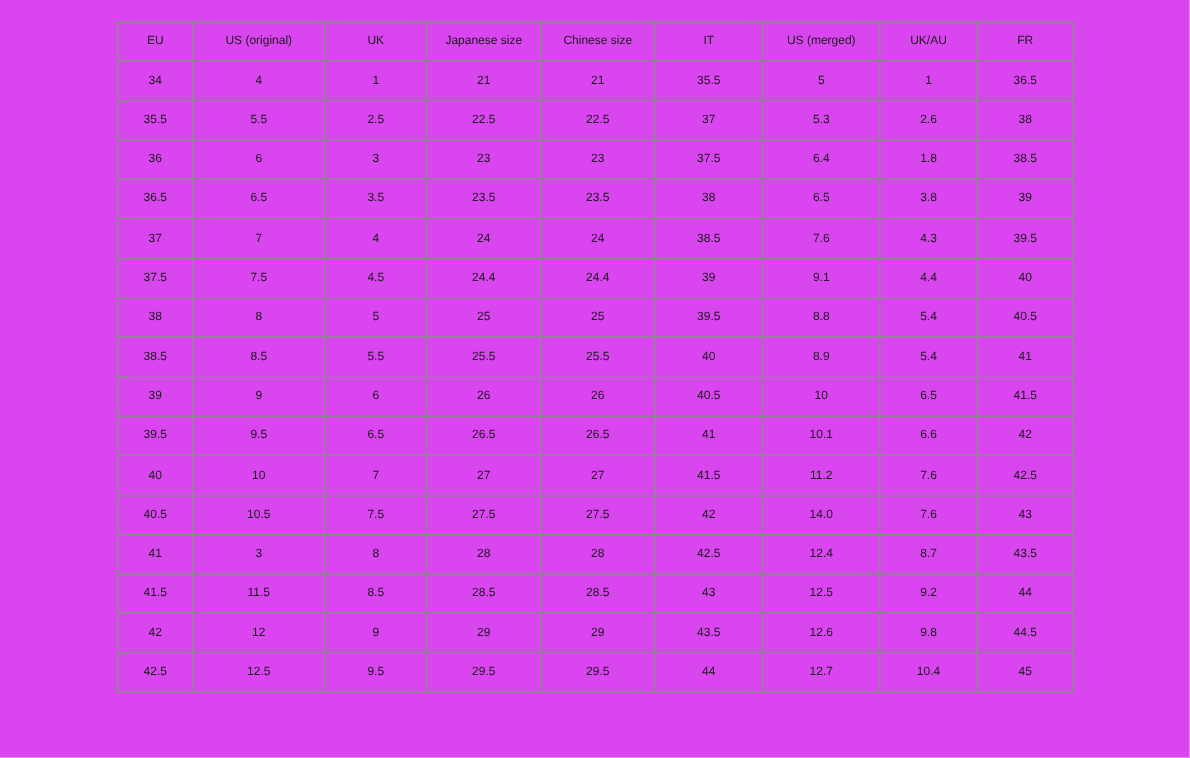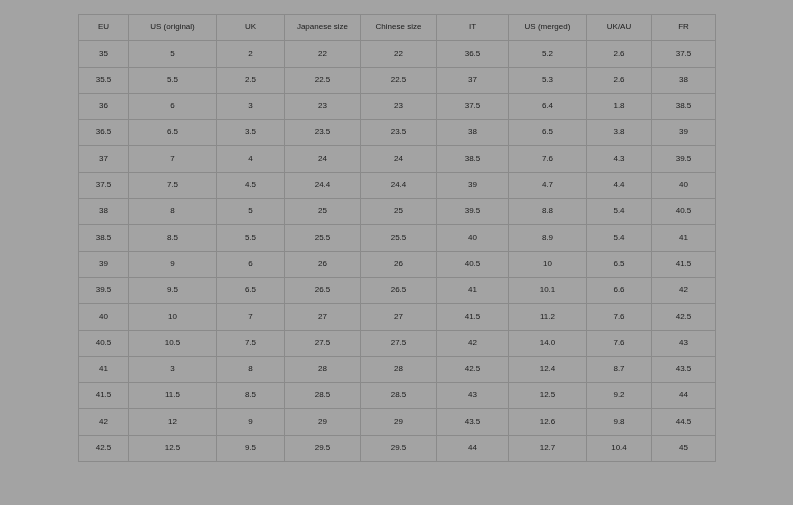--- a/index.html
+++ b/index.html
@@ -11,21 +11,21 @@
     width: 793px;
     height: 505px;
     font-family: "Liberation Sans", sans-serif;
     color: #1a1a1a;
     overflow: hidden;
   }
   #page {
     position: relative;
     width: 793px;
     height: 505px;
-    background: #a3a3a3;
+    background: #d946ef;
   }
   #size-table-wrap {
     position: absolute;
     left: 78px;
     top: 14px;
     width: 637px;
   }
   table.size-table {
     border-collapse: collapse;
     width: 637px;
@@ -84,29 +84,29 @@
           <th>Japanese size</th>
           <th>Chinese size</th>
           <th>IT</th>
           <th>US (merged)</th>
           <th>UK/AU</th>
           <th>FR</th>
         </tr>
       </thead>
       <tbody>
         <tr>
-          <td>35</td>
+          <td>34</td>
+          <td>4</td>
+          <td>1</td>
+          <td>21</td>
+          <td>21</td>
+          <td>35.5</td>
           <td>5</td>
-          <td>2</td>
-          <td>22</td>
-          <td>22</td>
+          <td>1</td>
           <td>36.5</td>
-          <td>5.2</td>
-          <td>2.6</td>
-          <td>37.5</td>
         </tr>
         <tr>
           <td>35.5</td>
           <td>5.5</td>
           <td>2.5</td>
           <td>22.5</td>
           <td>22.5</td>
           <td>37</td>
           <td>5.3</td>
           <td>2.6</td>
@@ -145,21 +145,21 @@
           <td>4.3</td>
           <td>39.5</td>
         </tr>
         <tr>
           <td>37.5</td>
           <td>7.5</td>
           <td>4.5</td>
           <td>24.4</td>
           <td>24.4</td>
           <td>39</td>
-          <td>4.7</td>
+          <td>9.1</td>
           <td>4.4</td>
           <td>40</td>
         </tr>
         <tr>
           <td>38</td>
           <td>8</td>
           <td>5</td>
           <td>25</td>
           <td>25</td>
           <td>39.5</td>

